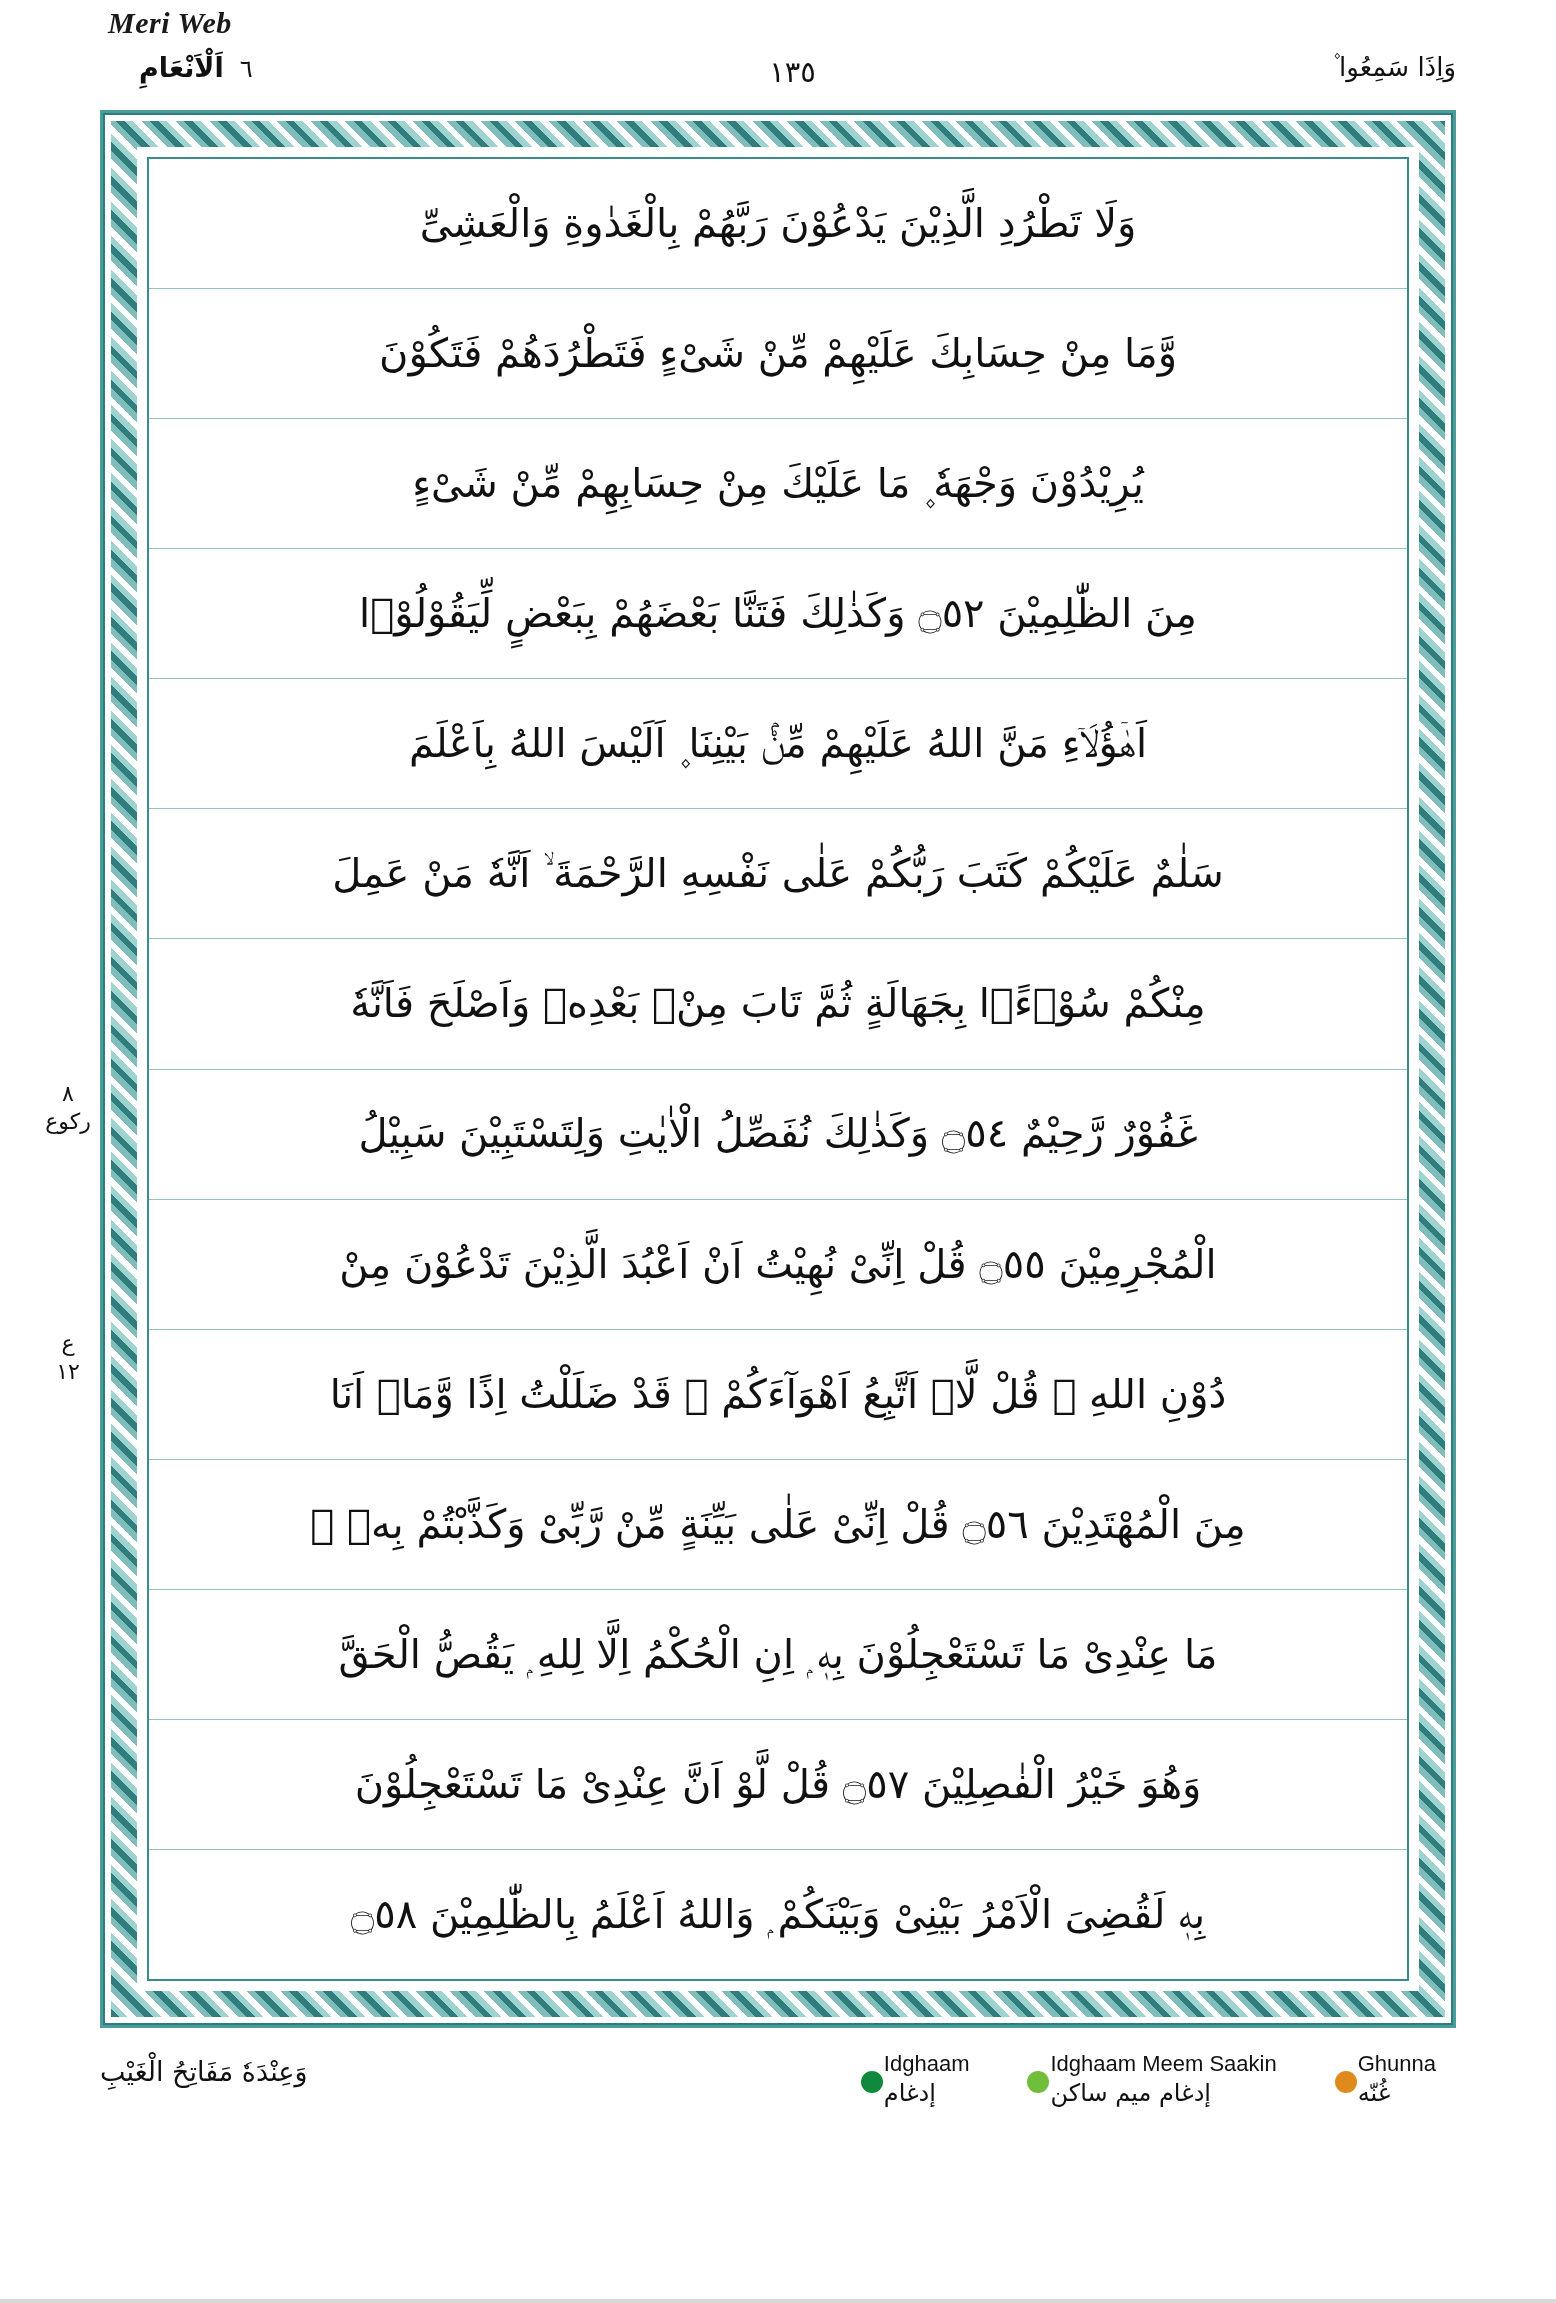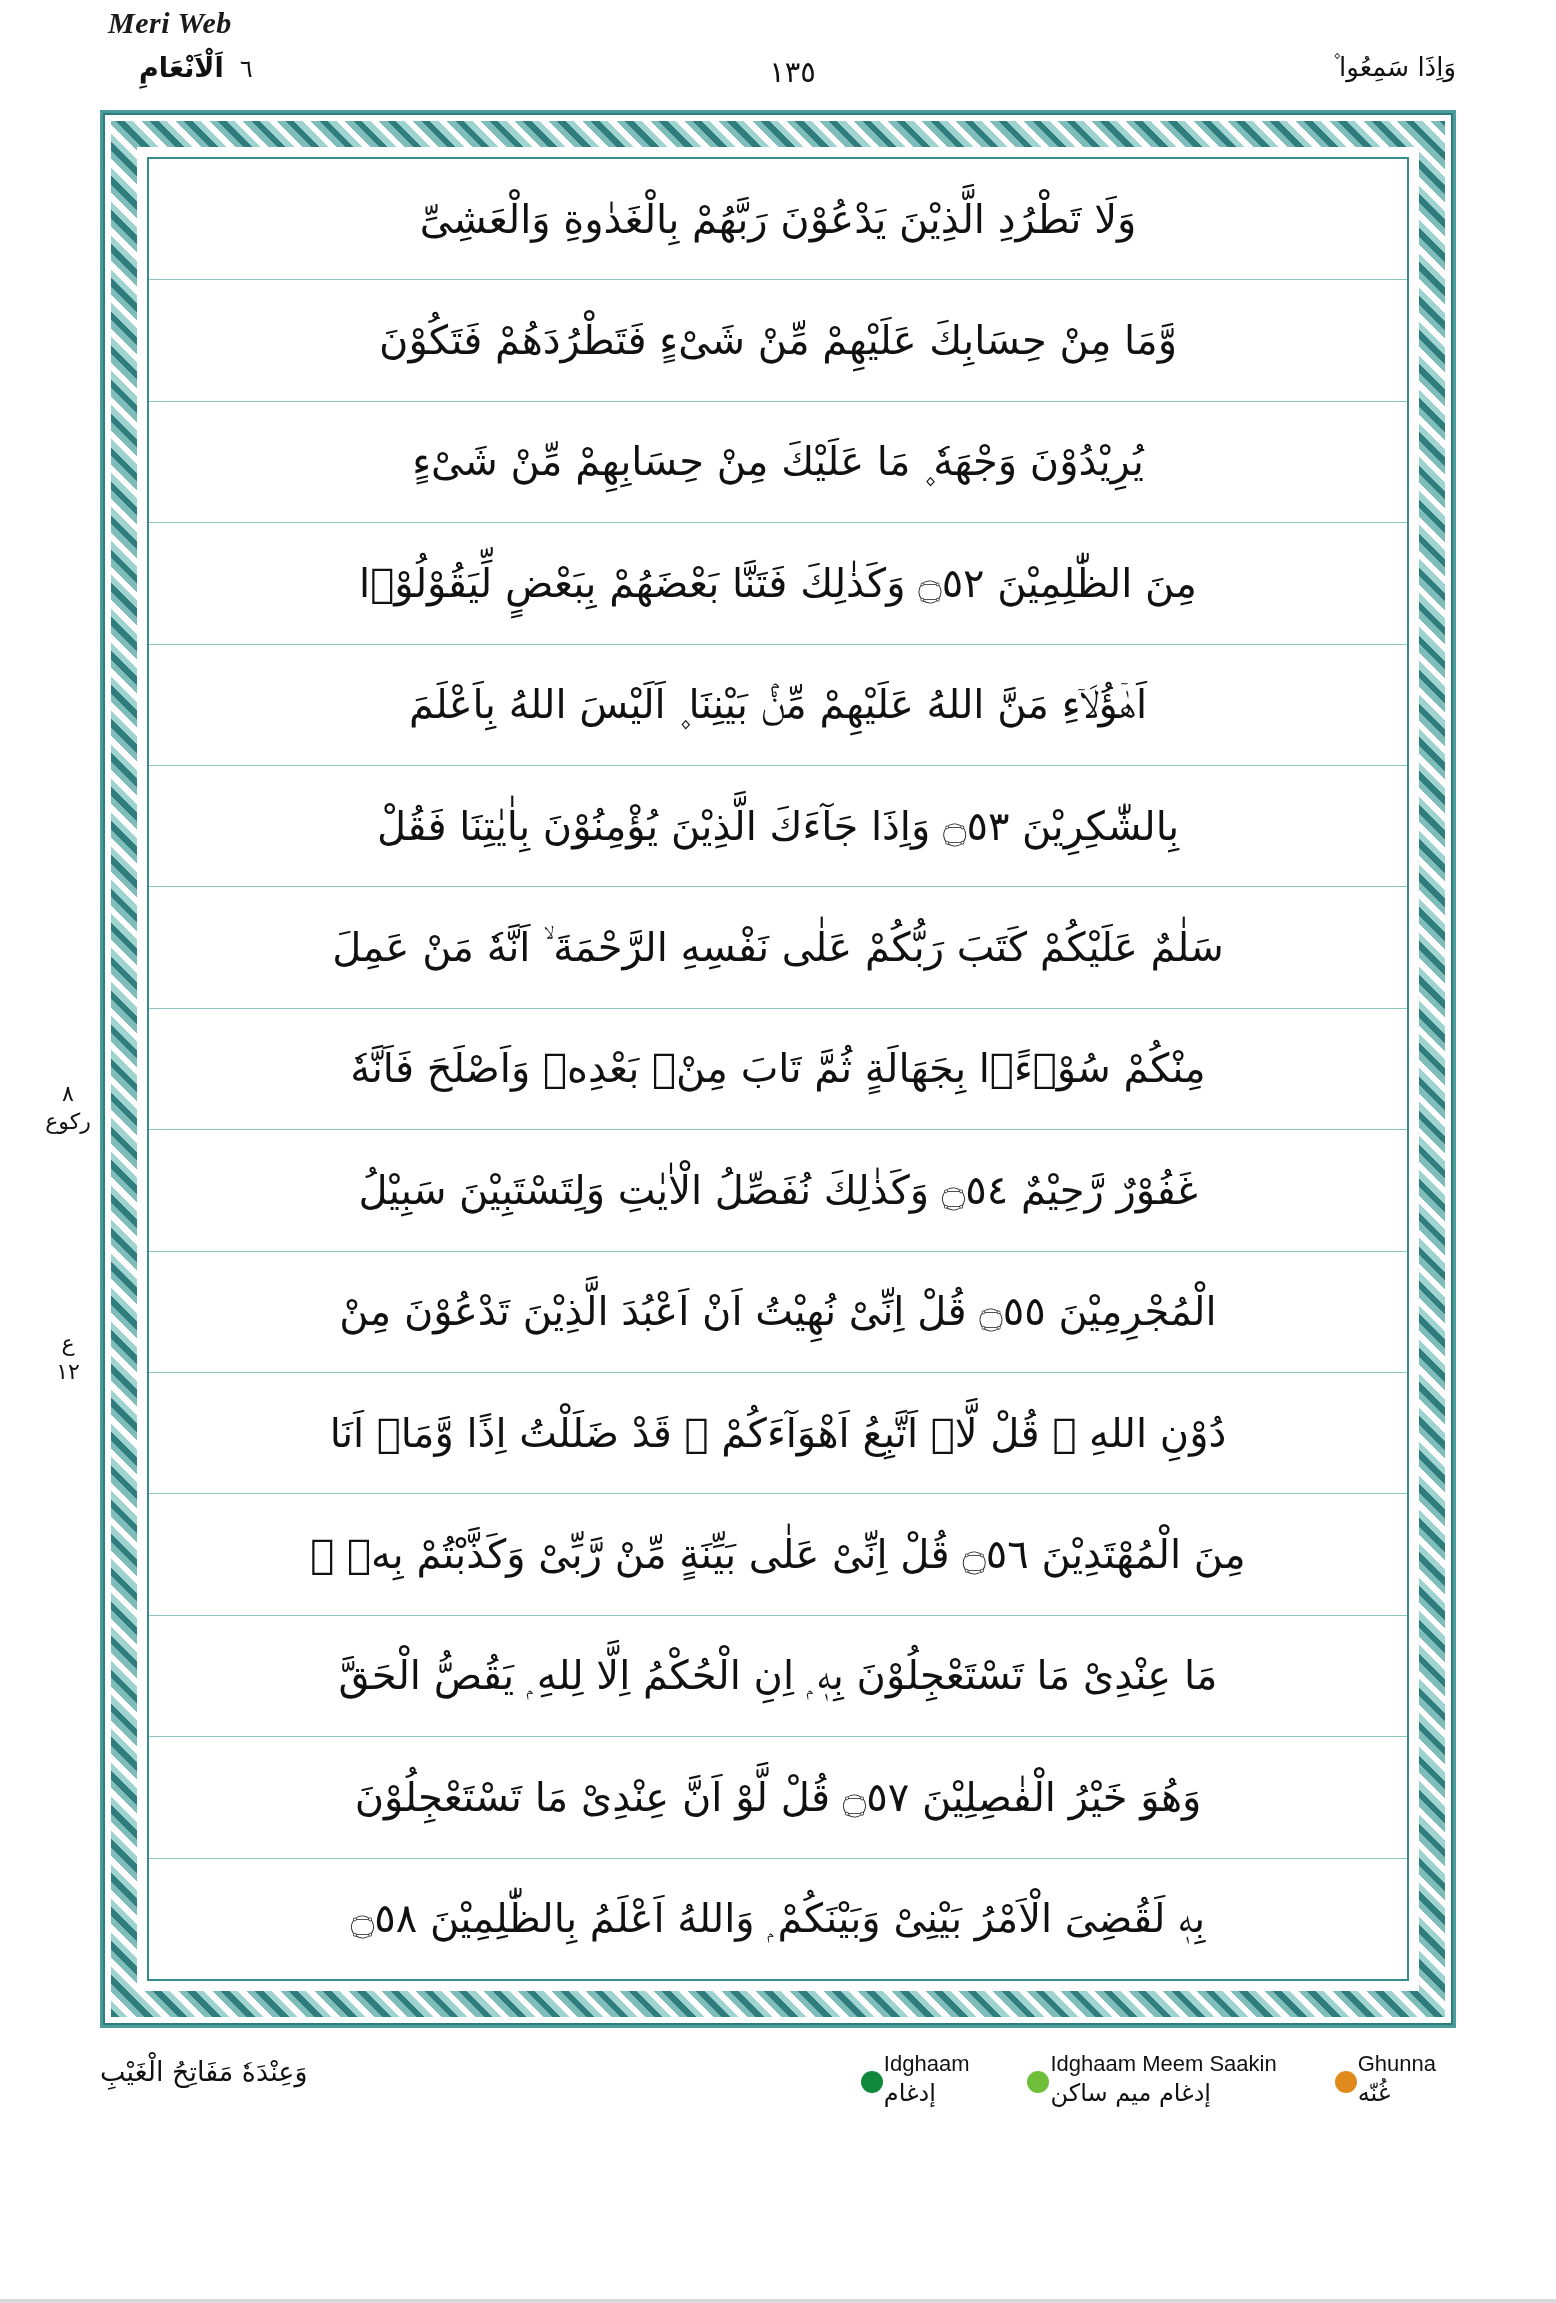--- a/index.html
+++ b/index.html
@@ -263,23 +263,20 @@
             <div class="atext">وَّمَا مِنْ حِسَابِكَ عَلَيْهِمْ مِّنْ شَىْءٍ فَتَطْرُدَهُمْ فَتَكُوْنَ</div>
           </div>
         <div class="aline">
             <div class="atext">يُرِيْدُوْنَ وَجْهَهٗ ۪ مَا عَلَيْكَ مِنْ حِسَابِهِمْ مِّنْ شَىْءٍ</div>
           </div>
         <div class="aline">
             <div class="atext">مِنَ الظّٰلِمِيْنَ ۝٥٢ وَكَذٰلِكَ فَتَنَّا بَعْضَهُمْ بِبَعْضٍ لِّيَقُوْلُوْۤا</div>
           </div>
         <div class="aline">
             <div class="atext">اَهٰۤؤُلَاۤءِ مَنَّ اللهُ عَلَيْهِمْ مِّنْۢ بَيْنِنَا ۪ اَلَيْسَ اللهُ بِاَعْلَمَ</div>
-          </div>
-        <div class="aline">
-            <div class="atext">بِالشّٰكِرِيْنَ ۝٥٣ وَاِذَا جَآءَكَ الَّذِيْنَ يُؤْمِنُوْنَ بِاٰيٰتِنَا فَقُلْ</div>
           </div>
         <div class="aline">
             <div class="atext">سَلٰمٌ عَلَيْكُمْ كَتَبَ رَبُّكُمْ عَلٰى نَفْسِهِ الرَّحْمَةَ ۙ اَنَّهٗ مَنْ عَمِلَ</div>
           </div>
         <div class="aline">
             <div class="atext">مِنْكُمْ سُوْۤءًۢا بِجَهَالَةٍ ثُمَّ تَابَ مِنْۢ بَعْدِهٖ وَاَصْلَحَ فَاَنَّهٗ</div>
           </div>
         <div class="aline">
             <div class="atext">غَفُوْرٌ رَّحِيْمٌ ۝٥٤ وَكَذٰلِكَ نُفَصِّلُ الْاٰيٰتِ وَلِتَسْتَبِيْنَ سَبِيْلُ</div>
           </div>

